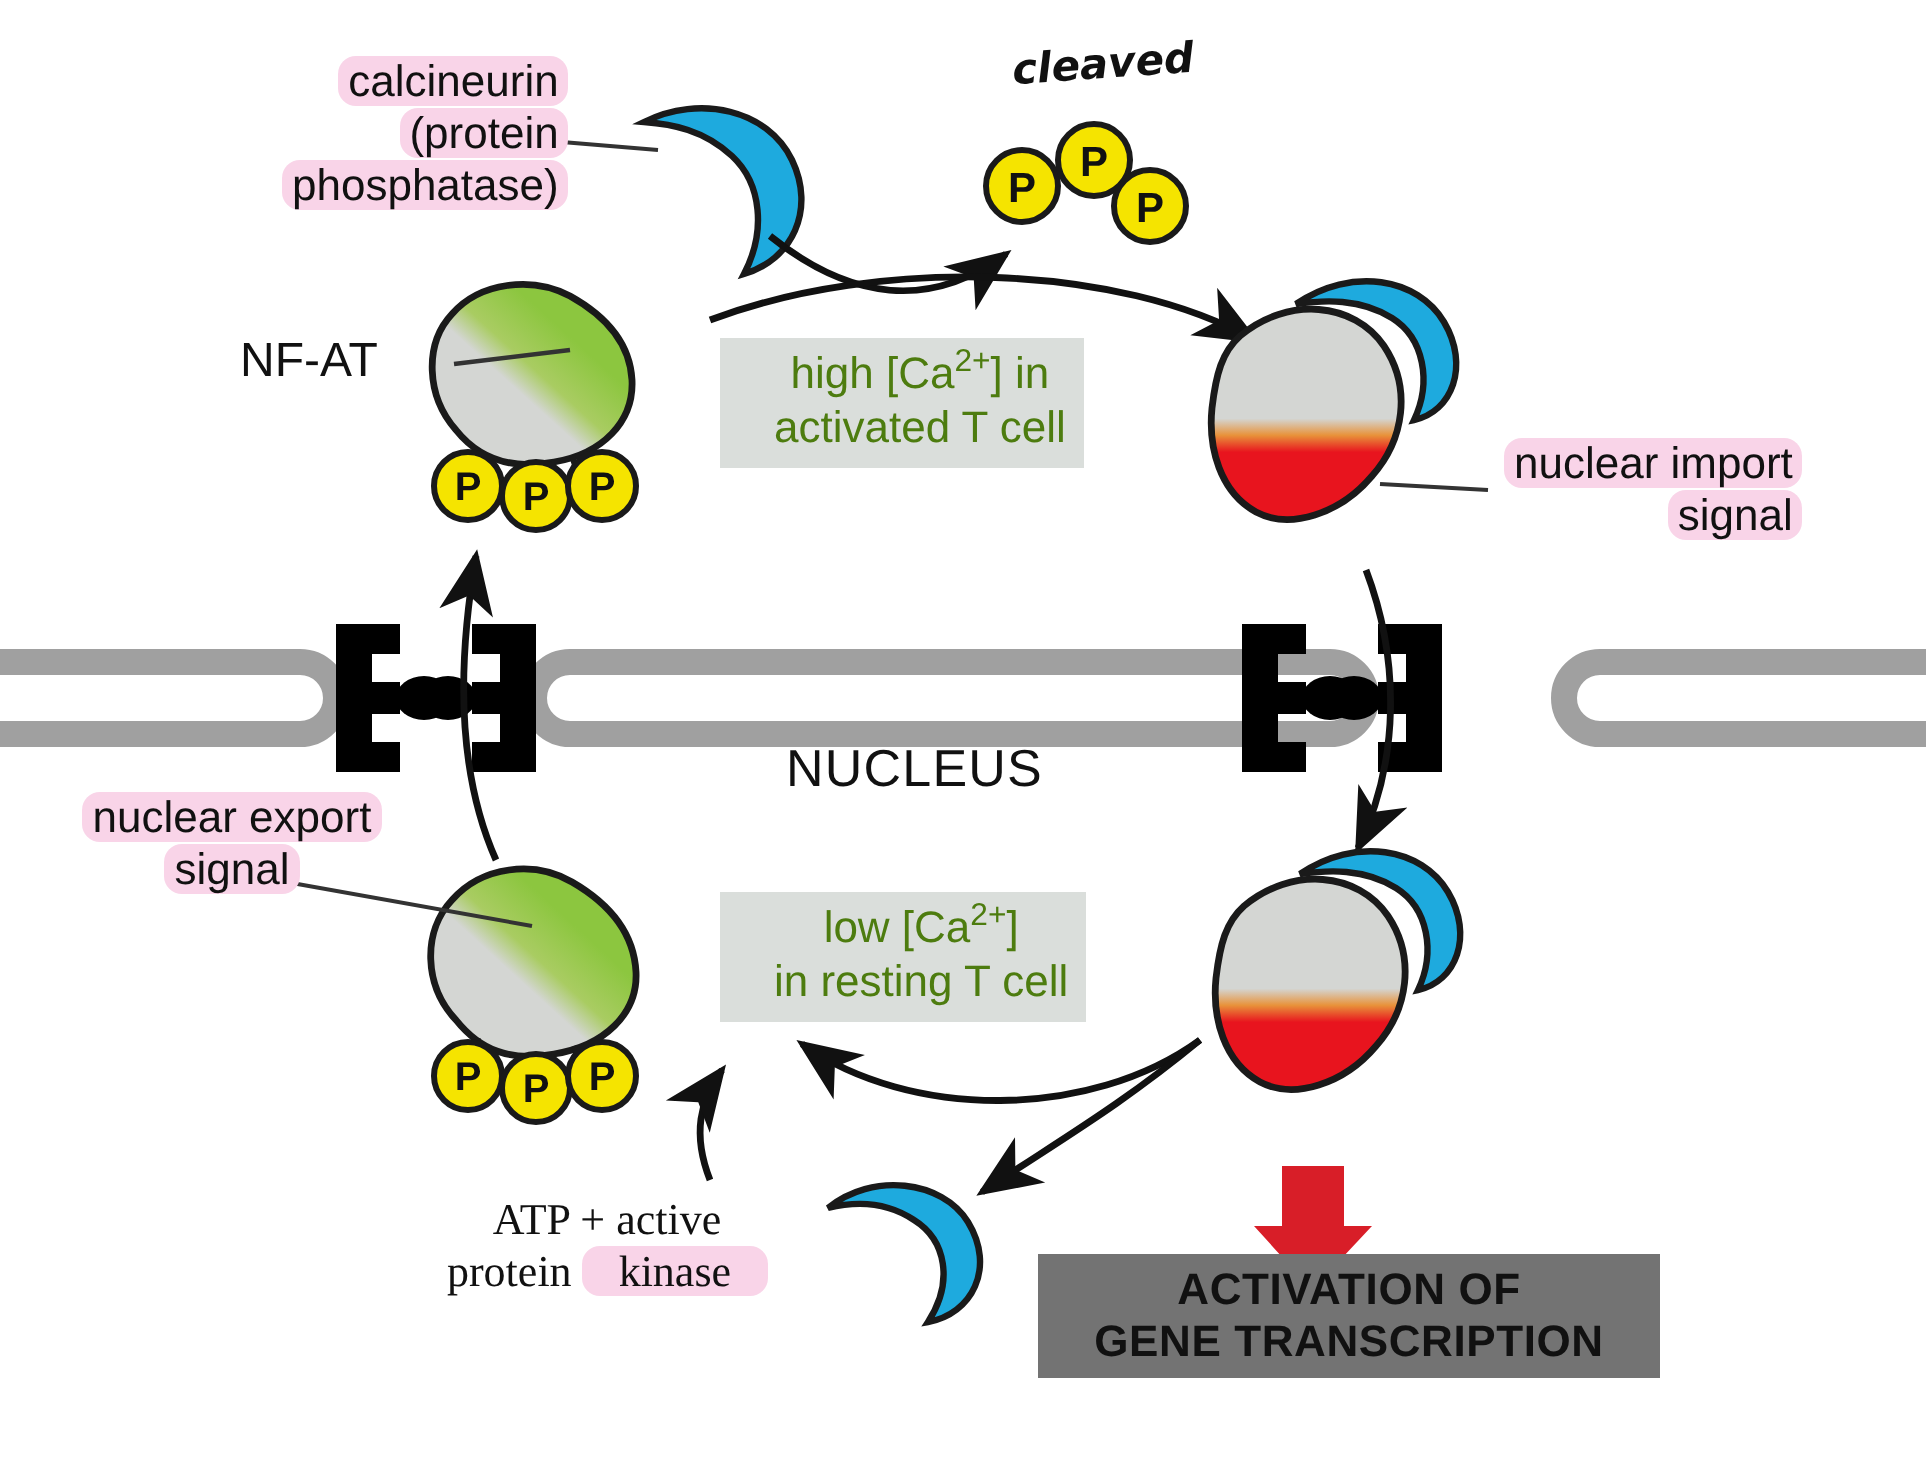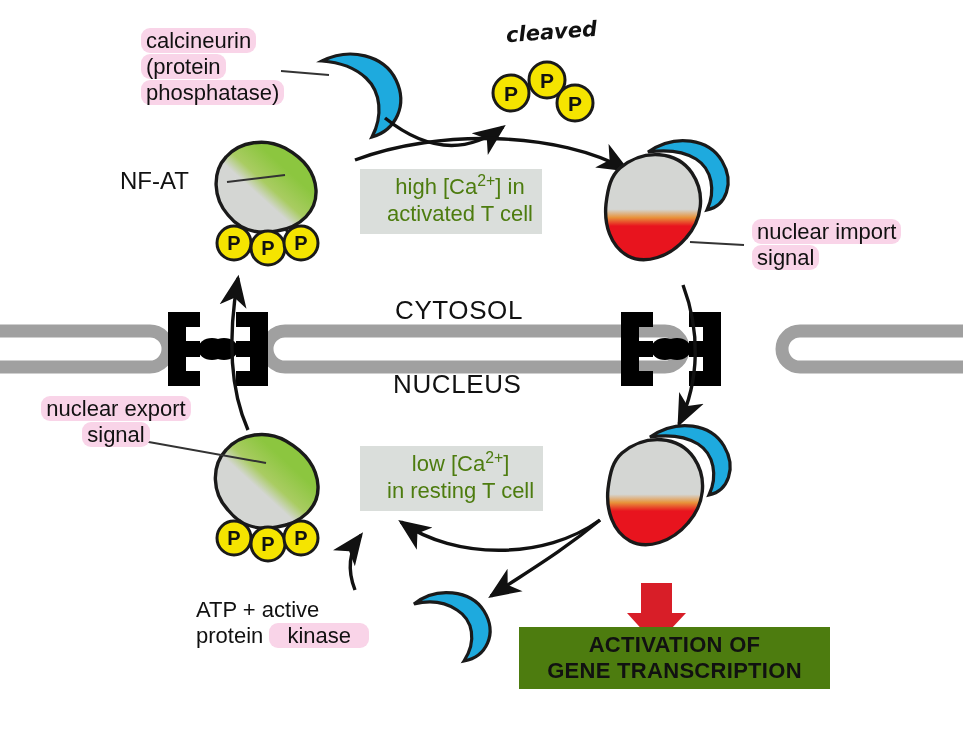--- a/index.html
+++ b/index.html
@@ -22,55 +22,58 @@
     left: 0;
     top: 0;
     width: 963px;
     height: 737px;
   }
   .lbl {
     position: absolute;
     color: #111111;
     line-height: 1.18;
     white-space: nowrap;
+    text-align: right;
   }
   .hl span {
     background: #f9d4e8;
     border-radius: 9px;
     padding: 0 5px;
     box-decoration-break: clone;
     -webkit-box-decoration-break: clone;
   }
   .boxlbl {
     position: absolute;
     background: #dadedb;
     color: #4d7c0f;
     text-align: center;
     line-height: 1.22;
     padding: 5px 9px 6px 27px;
     white-space: nowrap;
   }
   .pinkbox {
     position: absolute;
-    background: #4d7c0f;
+    background: #737373;
     color: #111111;
     text-align: center;
     font-weight: bold;
     line-height: 1.2;
     letter-spacing: 0.3px;
     display: flex;
     flex-direction: column;
     align-items: center;
     justify-content: center;
   }
   .plainlbl {
     position: absolute;
     color: #111111;
+    text-align: center;
     line-height: 1.2;
     white-space: nowrap;
+    font-family: Liberation Serif, serif;
   }
   .hand {
     position: absolute;
     color: #111111;
     font-family: "DejaVu Sans", sans-serif;
     font-size: 21px;
     font-style: italic;
     font-weight: 600;
     transform: rotate(-4deg);
     white-space: nowrap;
@@ -243,21 +246,20 @@
   <div class="boxlbl" style="left:360px; top:169px; font-size:22px;">
     <div><span>high [Ca</span><span class="sup">2+</span><span>] in</span></div>
     <div>activated T cell</div>
   </div>
 
   <div class="lbl hl" style="left:752px; top:219px; font-size:22px;">
     <div><span>nuclear import</span></div>
     <div><span>signal</span></div>
   </div>
 
-  <div class="lbl" style="left:395px; top:295px; font-size:26px; letter-spacing:0.6px;">CYTOSOL</div>
   <div class="lbl" style="left:393px; top:369px; font-size:26px; letter-spacing:0.6px;">NUCLEUS</div>
 
   <div class="lbl hl" style="left:16px; top:396px; font-size:22px; text-align:center; width:200px;">
     <div><span>nuclear export</span></div>
     <div><span>signal</span></div>
   </div>
 
   <div class="boxlbl" style="left:360px; top:446px; font-size:22px;text-align:center;">
     <div><span>low [Ca</span><span class="sup">2+</span><span>]</span></div>
     <div>in resting T cell</div>

